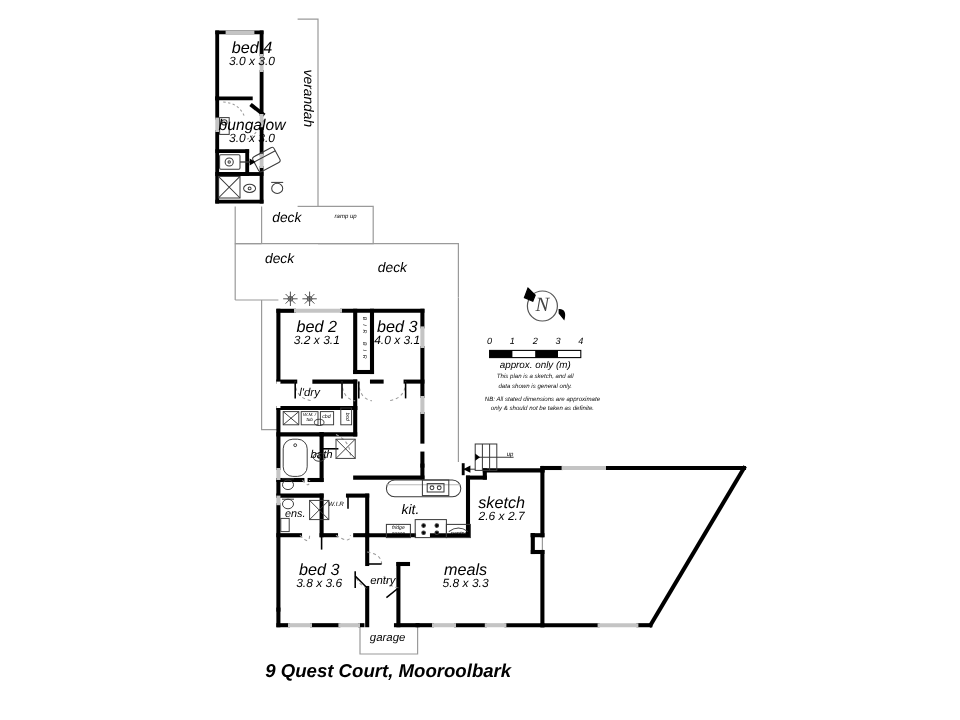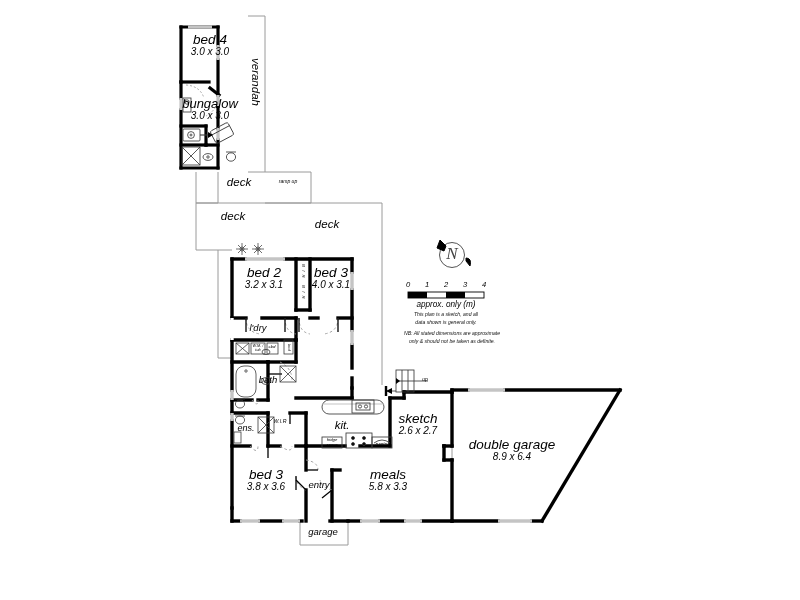--- a/index.html
+++ b/index.html
@@ -314,24 +314,20 @@
     <div class="rdim">3.8 x 3.6</div>
   </div>
   <div class="lbl" style="left:388px;top:468px;transform:translateX(-50%);">
     <div class="rname">meals</div>
     <div class="rdim">5.8 x 3.3</div>
   </div>
   <div class="lbl" style="left:418px;top:412px;transform:translateX(-50%);">
     <div class="rname">sketch</div>
     <div class="rdim">2.6 x 2.7</div>
   </div>
-  <div class="lbl" style="left:512px;top:437px;transform:translateX(-50%);">
-    <div class="rname" style="line-height:1.12">double garage</div>
-    <div class="rdim">8.9 x 6.4</div>
-  </div>
 
   <div class="lbl vert" style="left:256px;top:58px;transform:translateX(-50%);">verandah</div>
   <div class="lbl small" style="left:239px;top:176px;transform:translateX(-50%);">deck</div>
   <div class="lbl small" style="left:233px;top:210px;transform:translateX(-50%);">deck</div>
   <div class="lbl small" style="left:327px;top:218px;transform:translateX(-50%);">deck</div>
   <div class="lbl tiny" style="left:288px;top:179px;transform:translateX(-50%);font-size:5px;">ramp up</div>
   <div class="lbl" style="left:323px;top:527px;transform:translateX(-50%);font-size:9.5px;">garage</div>
   <div class="lbl" style="left:319px;top:480px;transform:translateX(-50%);font-size:9.5px;">entry</div>
 
   <div class="lbl" style="left:258px;top:323px;transform:translateX(-50%);font-size:9.5px;">l'dry</div>
@@ -355,13 +351,14 @@
   <div class="scalenum" style="left:446px;top:280px;transform:translateX(-50%);">2</div>
   <div class="scalenum" style="left:465px;top:280px;transform:translateX(-50%);">3</div>
   <div class="scalenum" style="left:484px;top:280px;transform:translateX(-50%);">4</div>
   <div class="scalecap" style="left:446px;top:300px;transform:translateX(-50%);">approx. only (m)</div>
 
   <div class="disc" style="left:446px;top:311px;transform:translateX(-50%);">This plan is a sketch, and all</div>
   <div class="disc" style="left:446px;top:319px;transform:translateX(-50%);">data shown is general only.</div>
   <div class="disc" style="left:452px;top:330px;transform:translateX(-50%);">NB: All stated dimensions are approximate</div>
   <div class="disc" style="left:452px;top:338px;transform:translateX(-50%);">only &amp; should not be taken as definite.</div>
 
+  <div class="title" style="top:551px;">9 Quest Court, Mooroolbark</div>
 </div>
 
 </body></html>

